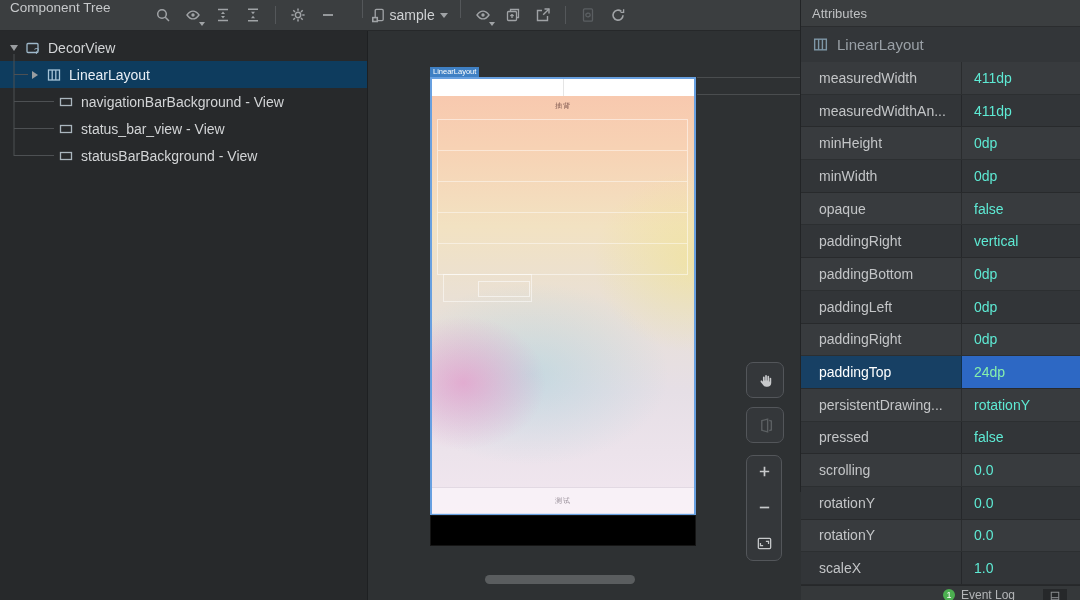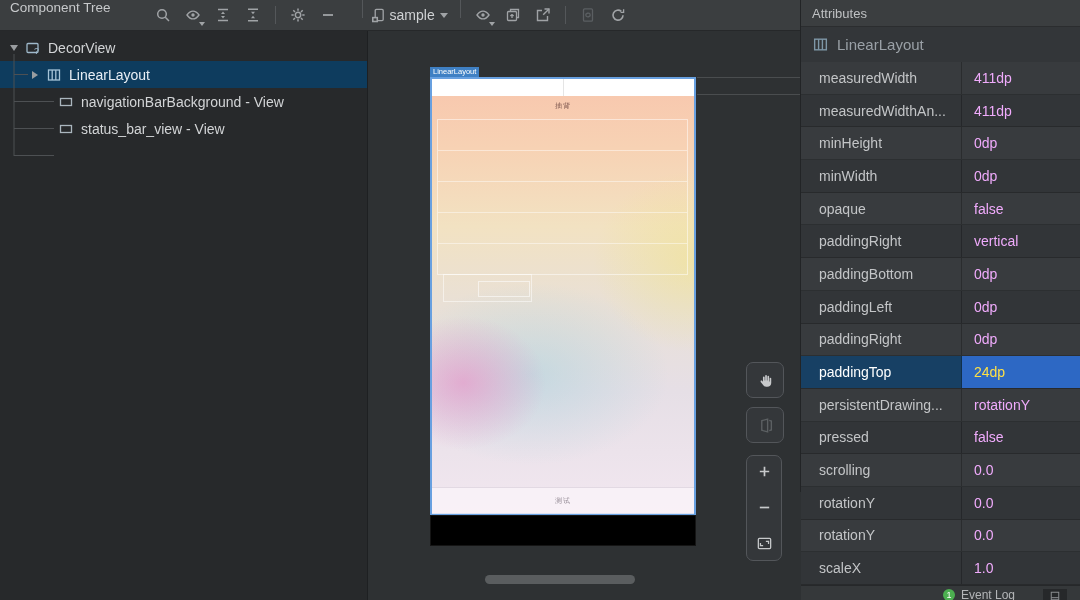--- a/index.html
+++ b/index.html
@@ -63,23 +63,23 @@
   
   .attr-panel{left:800px;top:0;width:280px;height:492px;background:#333639;border-left:1px solid #222426}
   .attr-head{height:27px;background:#3b3e40;border-bottom:1px solid #2b2d2f;display:flex;align-items:center;color:#bfc1c3;font-size:13px;padding-left:11px;box-sizing:border-box}
   .attr-comp{height:34px;display:flex;align-items:center;padding-left:11px;color:#9aa0a6;font-size:15px}
   .attr-comp .ticon{margin-right:8px}
   .attr-table{position:absolute;left:0;top:62px;width:280px}
   .arow{height:32.6875px;display:flex;box-sizing:border-box;border-bottom:1px solid rgba(0,0,0,0.20)}
   .arow:nth-child(odd){background:#383b3e}
   .arow:nth-child(even){background:#323538}
   .aname{width:161px;box-sizing:border-box;padding-left:18px;display:flex;align-items:center;color:#c3c5c7;font-size:14px;border-right:1px solid rgba(0,0,0,0.25);white-space:nowrap;overflow:hidden}
-  .aval{flex:1;display:flex;align-items:center;padding-left:12px;color:#f0abfc;font-size:14px;white-space:nowrap;overflow:hidden}
+  .aval{flex:1;display:flex;align-items:center;padding-left:12px;color:#5eead4;font-size:14px;white-space:nowrap;overflow:hidden}
   .arow.sel .aname{background:#174064;color:#fff}
-  .arow.sel .aval{background:#2d68c4;color:#fde047}
+  .arow.sel .aval{background:#2d68c4;color:#86efac}
 
   
   .statusline{left:801px;top:585px;width:279px;height:15px;background:#35383a;border-top:1px solid #26282a;overflow:hidden;display:flex;align-items:flex-start}
   .badge{width:12px;height:12px;border-radius:50%;background:#4caf50;color:#fff;font-size:9px;display:flex;align-items:center;justify-content:center;margin:3px 0 0 142px}
   .evlog{color:#b4b6b8;font-size:12px;margin:2px 0 0 6px}
   .evico{margin:3px 0 0 28px;width:24px;height:14px;background:#26282a;display:flex;align-items:flex-start;justify-content:center;padding-top:2px;box-sizing:border-box}
 </style>
 </head>
 <body>
 
@@ -211,20 +211,28 @@
     <span>navigationBarBackground - View</span>
   </div>
   <div class="trow d2">
     <span class="ticon">
       <svg width="16" height="16" viewBox="0 0 16 16" fill="none" stroke="#aab6be" stroke-width="1.3">
           <rect x="2.5" y="4.5" width="11" height="7"></rect>
         </svg>
     </span>
     <span>status_bar_view - View</span>
   </div>
+  <div class="trow d2">
+    <span class="ticon">
+      <svg width="16" height="16" viewBox="0 0 16 16" fill="none" stroke="#aab6be" stroke-width="1.3">
+          <rect x="2.5" y="4.5" width="11" height="7"></rect>
+        </svg>
+    </span>
+    <span>statusBarBackground - View</span>
+  </div>
 </div>
 
 <svg class="abs" style="left:0;top:30px;pointer-events:none" width="70" height="140">
   <path d="M14 24 V126 M14 44.5 H28 M14 71.5 H54 M14 98.5 H54 M14 125.5 H54" stroke="#4d5053" fill="none"></path>
 </svg>
 
 <div class="abs canvas"></div>
 
 <div class="abs ext-line" style="left:697px;top:77px;width:103px"></div>
 <div class="abs ext-line" style="left:697px;top:94px;width:103px"></div>

